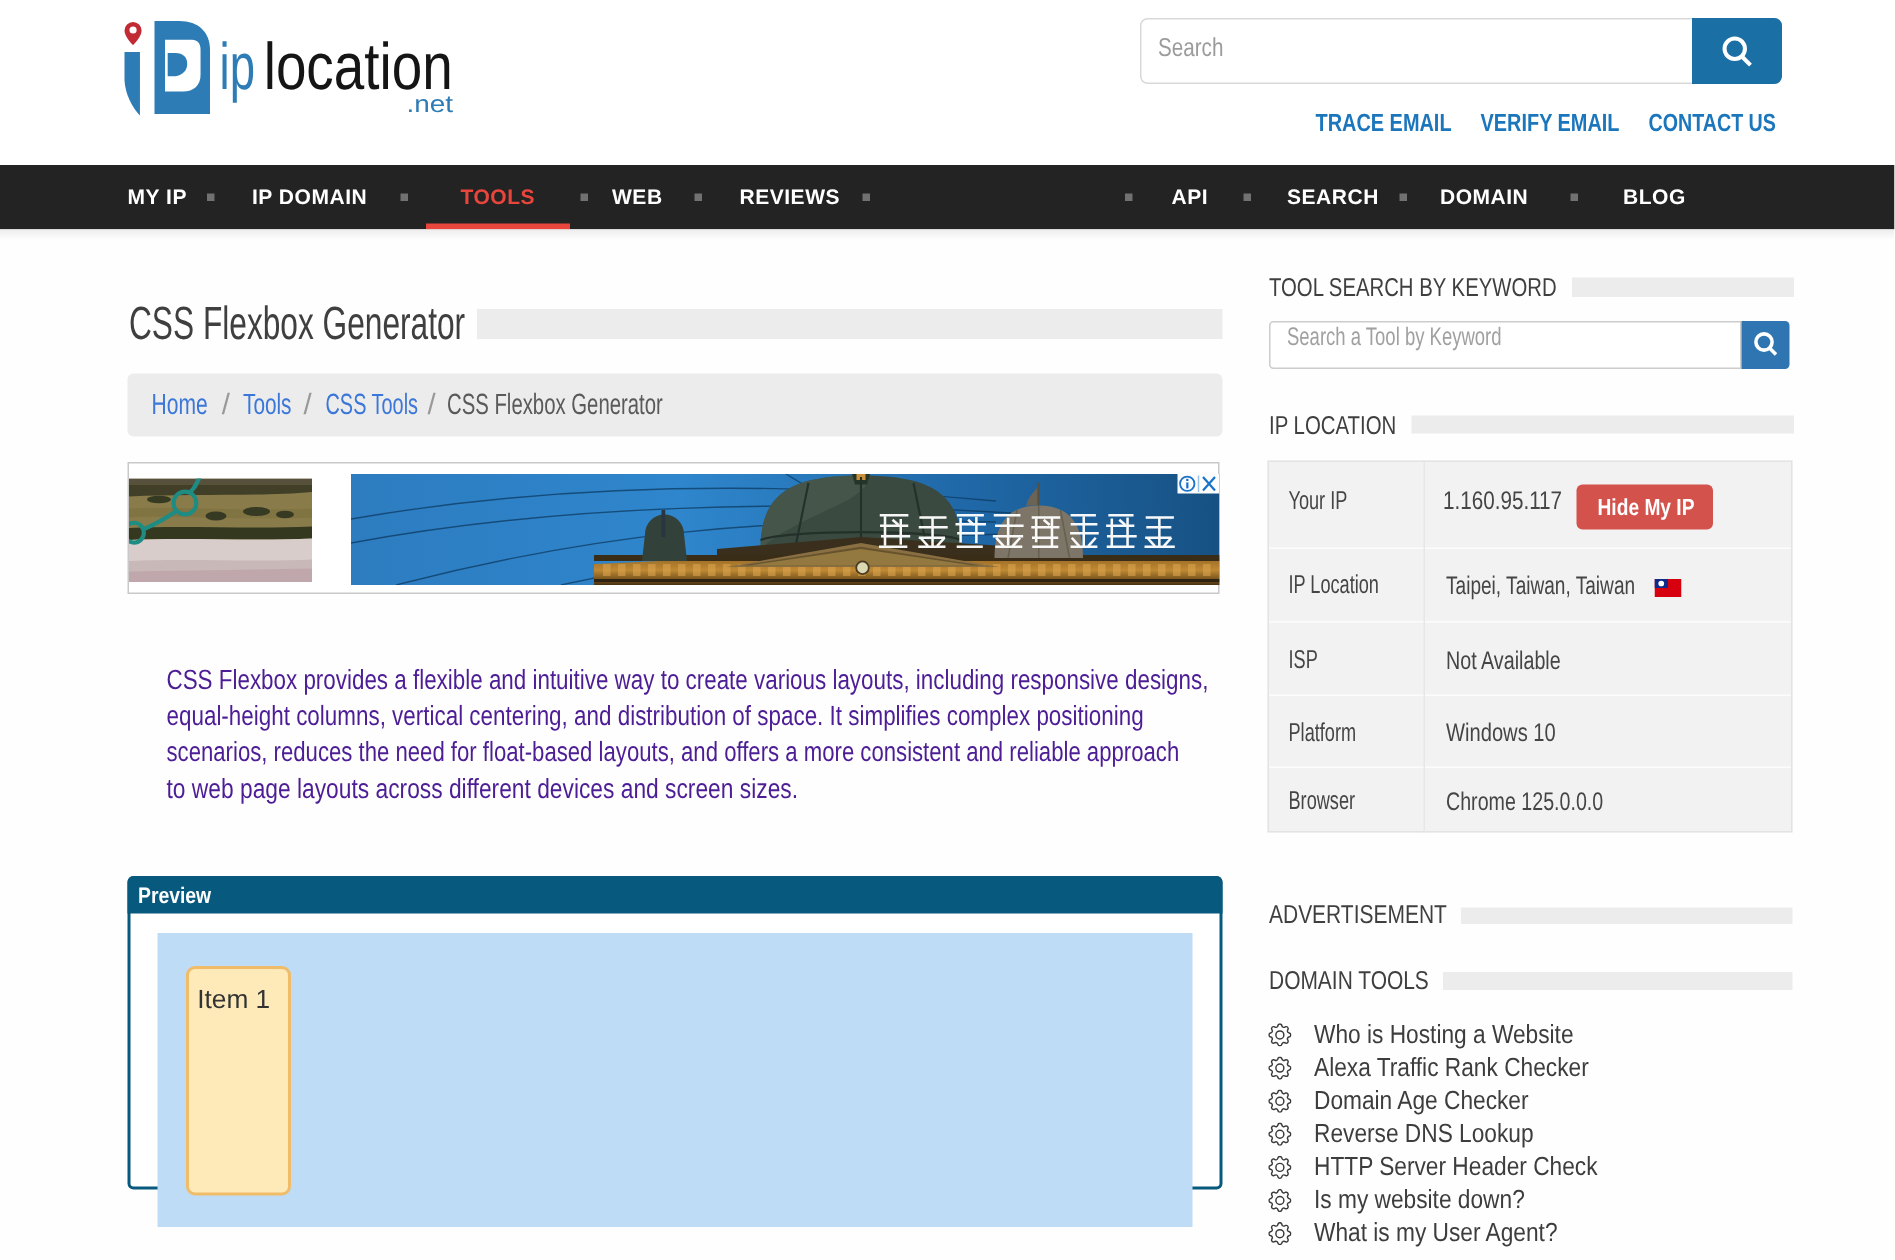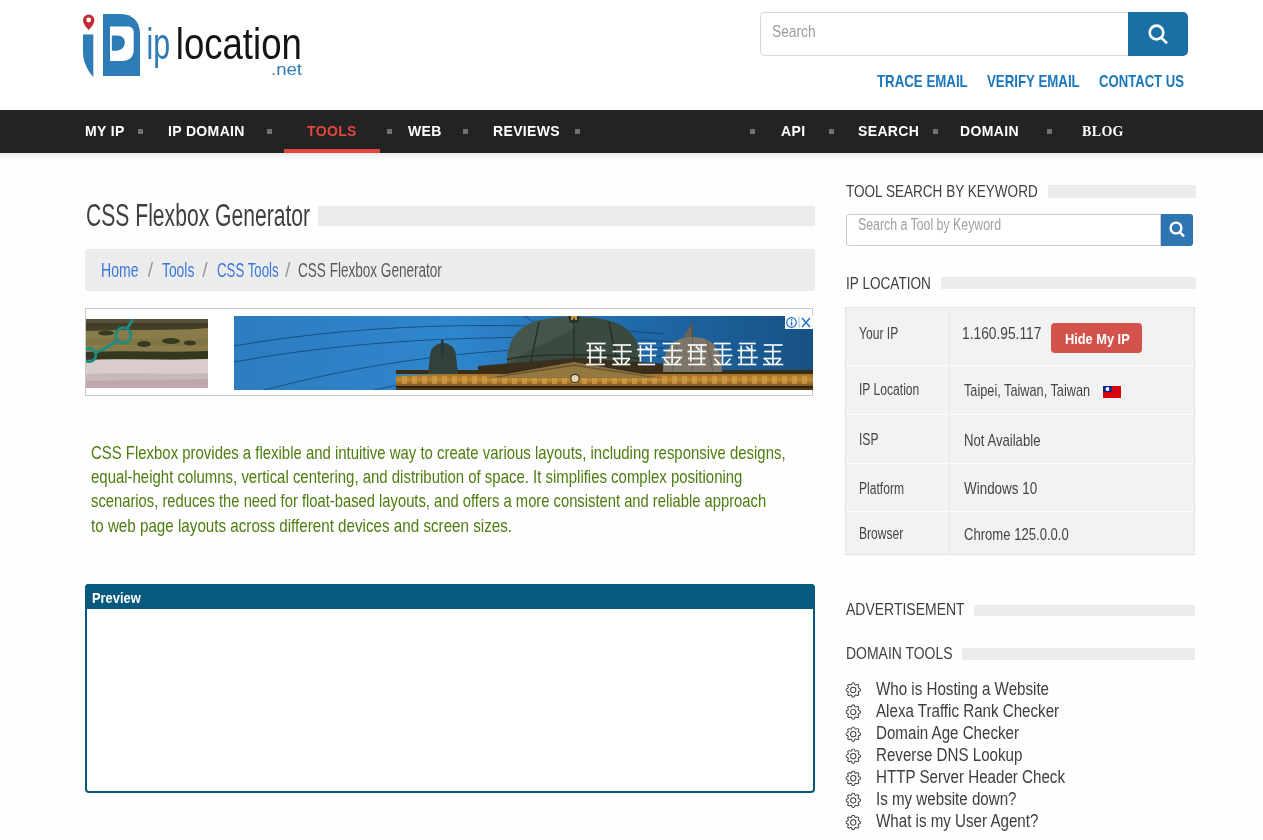--- a/index.html
+++ b/index.html
@@ -45,21 +45,21 @@
 
 <div id="nav">
   <span class="navitem" style="left:85px;">MY IP</span>
   <span class="navitem" style="left:168px;">IP DOMAIN</span>
   <span class="navitem" style="left:307px; color:#e8453c;">TOOLS</span>
   <span class="navitem" style="left:408px;">WEB</span>
   <span class="navitem" style="left:493px;">REVIEWS</span>
   <span class="navitem" style="left:781px;">API</span>
   <span class="navitem" style="left:858px;">SEARCH</span>
   <span class="navitem" style="left:960px;">DOMAIN</span>
-  <span class="navitem" style="left:1082px;font-family:Liberation Serif, serif;">BLOG</span>
+  <span class="navitem" style="left:1082px;">BLOG</span>
   <div class="abs" style="left:284px; top:39px; width:96px; height:4px; background:#e8453c;"></div>
   <span class="navsq" style="left:138px;"></span>
   <span class="navsq" style="left:267px;"></span>
   <span class="navsq" style="left:387px;"></span>
   <span class="navsq" style="left:463px;"></span>
   <span class="navsq" style="left:575px;"></span>
   <span class="navsq" style="left:750px;"></span>
   <span class="navsq" style="left:829px;"></span>
   <span class="navsq" style="left:933px;"></span>
   <span class="navsq" style="left:1047px;"></span>
@@ -262,30 +262,35 @@
         <rect x="0" y="0" width="28" height="13" fill="#fdfdfd"></rect>
         <circle cx="6.5" cy="6.5" r="4.8" fill="none" stroke="#1a73c9" stroke-width="1.2"></circle>
         <rect x="5.8" y="3.2" width="1.5" height="1.5" fill="#1a73c9"></rect>
         <rect x="5.8" y="5.6" width="1.5" height="4" fill="#1a73c9"></rect>
         <rect x="13.5" y="1" width="1" height="11" fill="#9bc2e8"></rect>
         <path d="M17,2 l8,9 M25,2 l-8,9" stroke="#1a73c9" stroke-width="1.5"></path>
       </g>
     </svg>
   </div>
 
-  <div class="abs" id="para" style="left:91px; top:287.6px; font-size:18.5px; color:#4d7c0f; line-height:24.4px;">
+  <div class="abs" id="para" style="left:111px; top:287.6px; font-size:18.5px; color:#4c1d95; line-height:24.4px;">
     <div style="white-space:nowrap; transform:scaleX(0.807); transform-origin:0 0;">CSS Flexbox provides a flexible and intuitive way to create various layouts, including responsive designs,</div>
     <div style="white-space:nowrap; transform:scaleX(0.808); transform-origin:0 0;">equal-height columns, vertical centering, and distribution of space. It simplifies complex positioning</div>
     <div style="white-space:nowrap; transform:scaleX(0.798); transform-origin:0 0;">scenarios, reduces the need for float-based layouts, and offers a more consistent and reliable approach</div>
     <div style="white-space:nowrap; transform:scaleX(0.821); transform-origin:0 0;">to web page layouts across different devices and screen sizes.</div>
   </div>
 
   <div class="abs" style="left:85px; top:431px; width:730px; height:209px; background:#fff; border:2px solid #07597d; border-radius:4px;">
     <div class="abs" style="left:-2px; top:-2px; width:730px; height:25.3px; background:#07597d; border-radius:4px 4px 0 0;"></div>
     <div class="cond" style="left:5px; top:3.8px; color:#fff; font-size:15px; font-weight:bold; transform:scaleX(0.86);">Preview</div>
+    <div class="abs" style="left:18px; top:36px; width:690px; height:196px; background:#bedcf6;">
+      <div class="abs" style="left:19px; top:22px; width:70px; height:153px; background:#fdeab8; border:2px solid #f0bc68; border-radius:6px;">
+        <div class="cond" style="left:5.5px; top:11.5px; font-size:17.5px; color:#333;">Item 1</div>
+      </div>
+    </div>
   </div>
 
   <div class="cond" style="left:845.9px; top:30.3px; font-size:17.3px; color:#3f3f3f; transform:scaleX(0.784);" id="sh1">TOOL SEARCH BY KEYWORD</div>
   <div class="hbar" style="left:1048px; top:32.3px; width:148px; height:12.6px;"></div>
   <div class="abs" style="left:845.9px; top:60.7px; width:315px; height:32px; background:#fff; border:1px solid #ccc; border-radius:3px 0 0 3px;"></div>
   <div class="cond" style="left:858px; top:64px; font-size:16.9px; color:#a0a0a0; transform:scaleX(0.73);">Search a Tool by Keyword</div>
   <div class="abs" style="left:1160.7px; top:60.7px; width:32.3px; height:32px; background:#2e75b2; border-radius:0 3px 3px 0;">
     <svg width="32" height="32">
         <g stroke="#fff" stroke-width="2.4" fill="none">
           <circle cx="15" cy="14" r="5.4"></circle>

